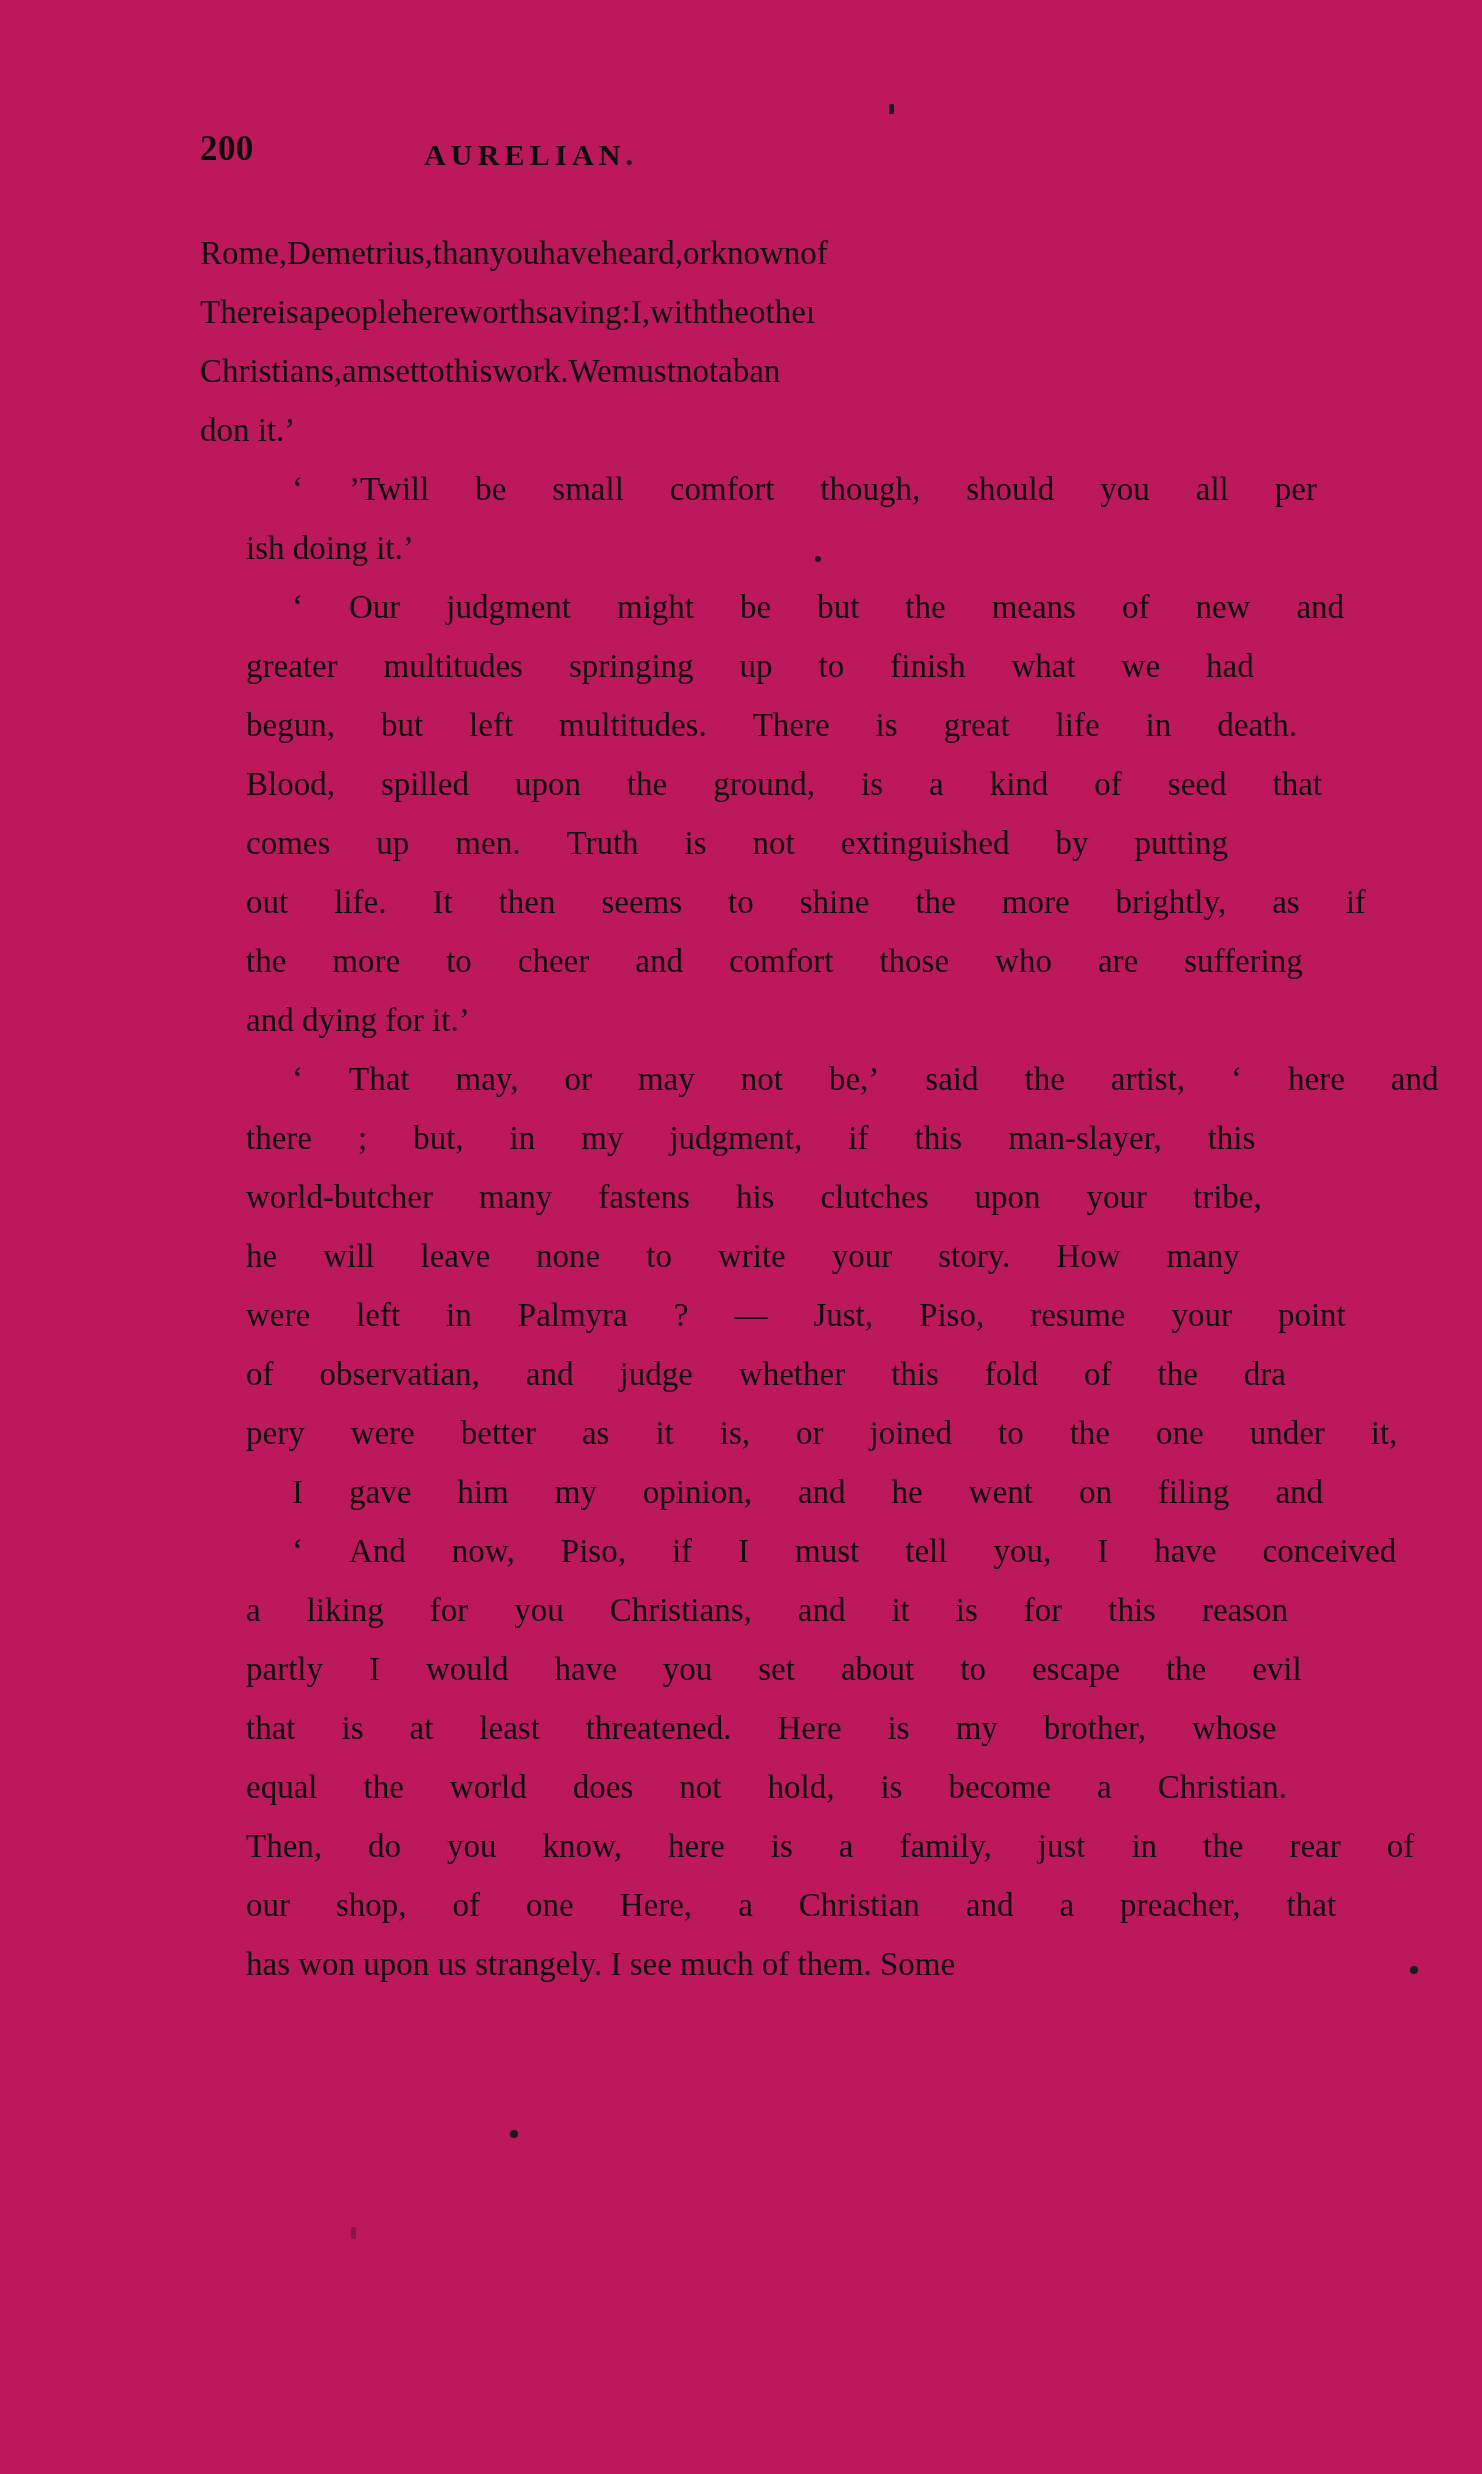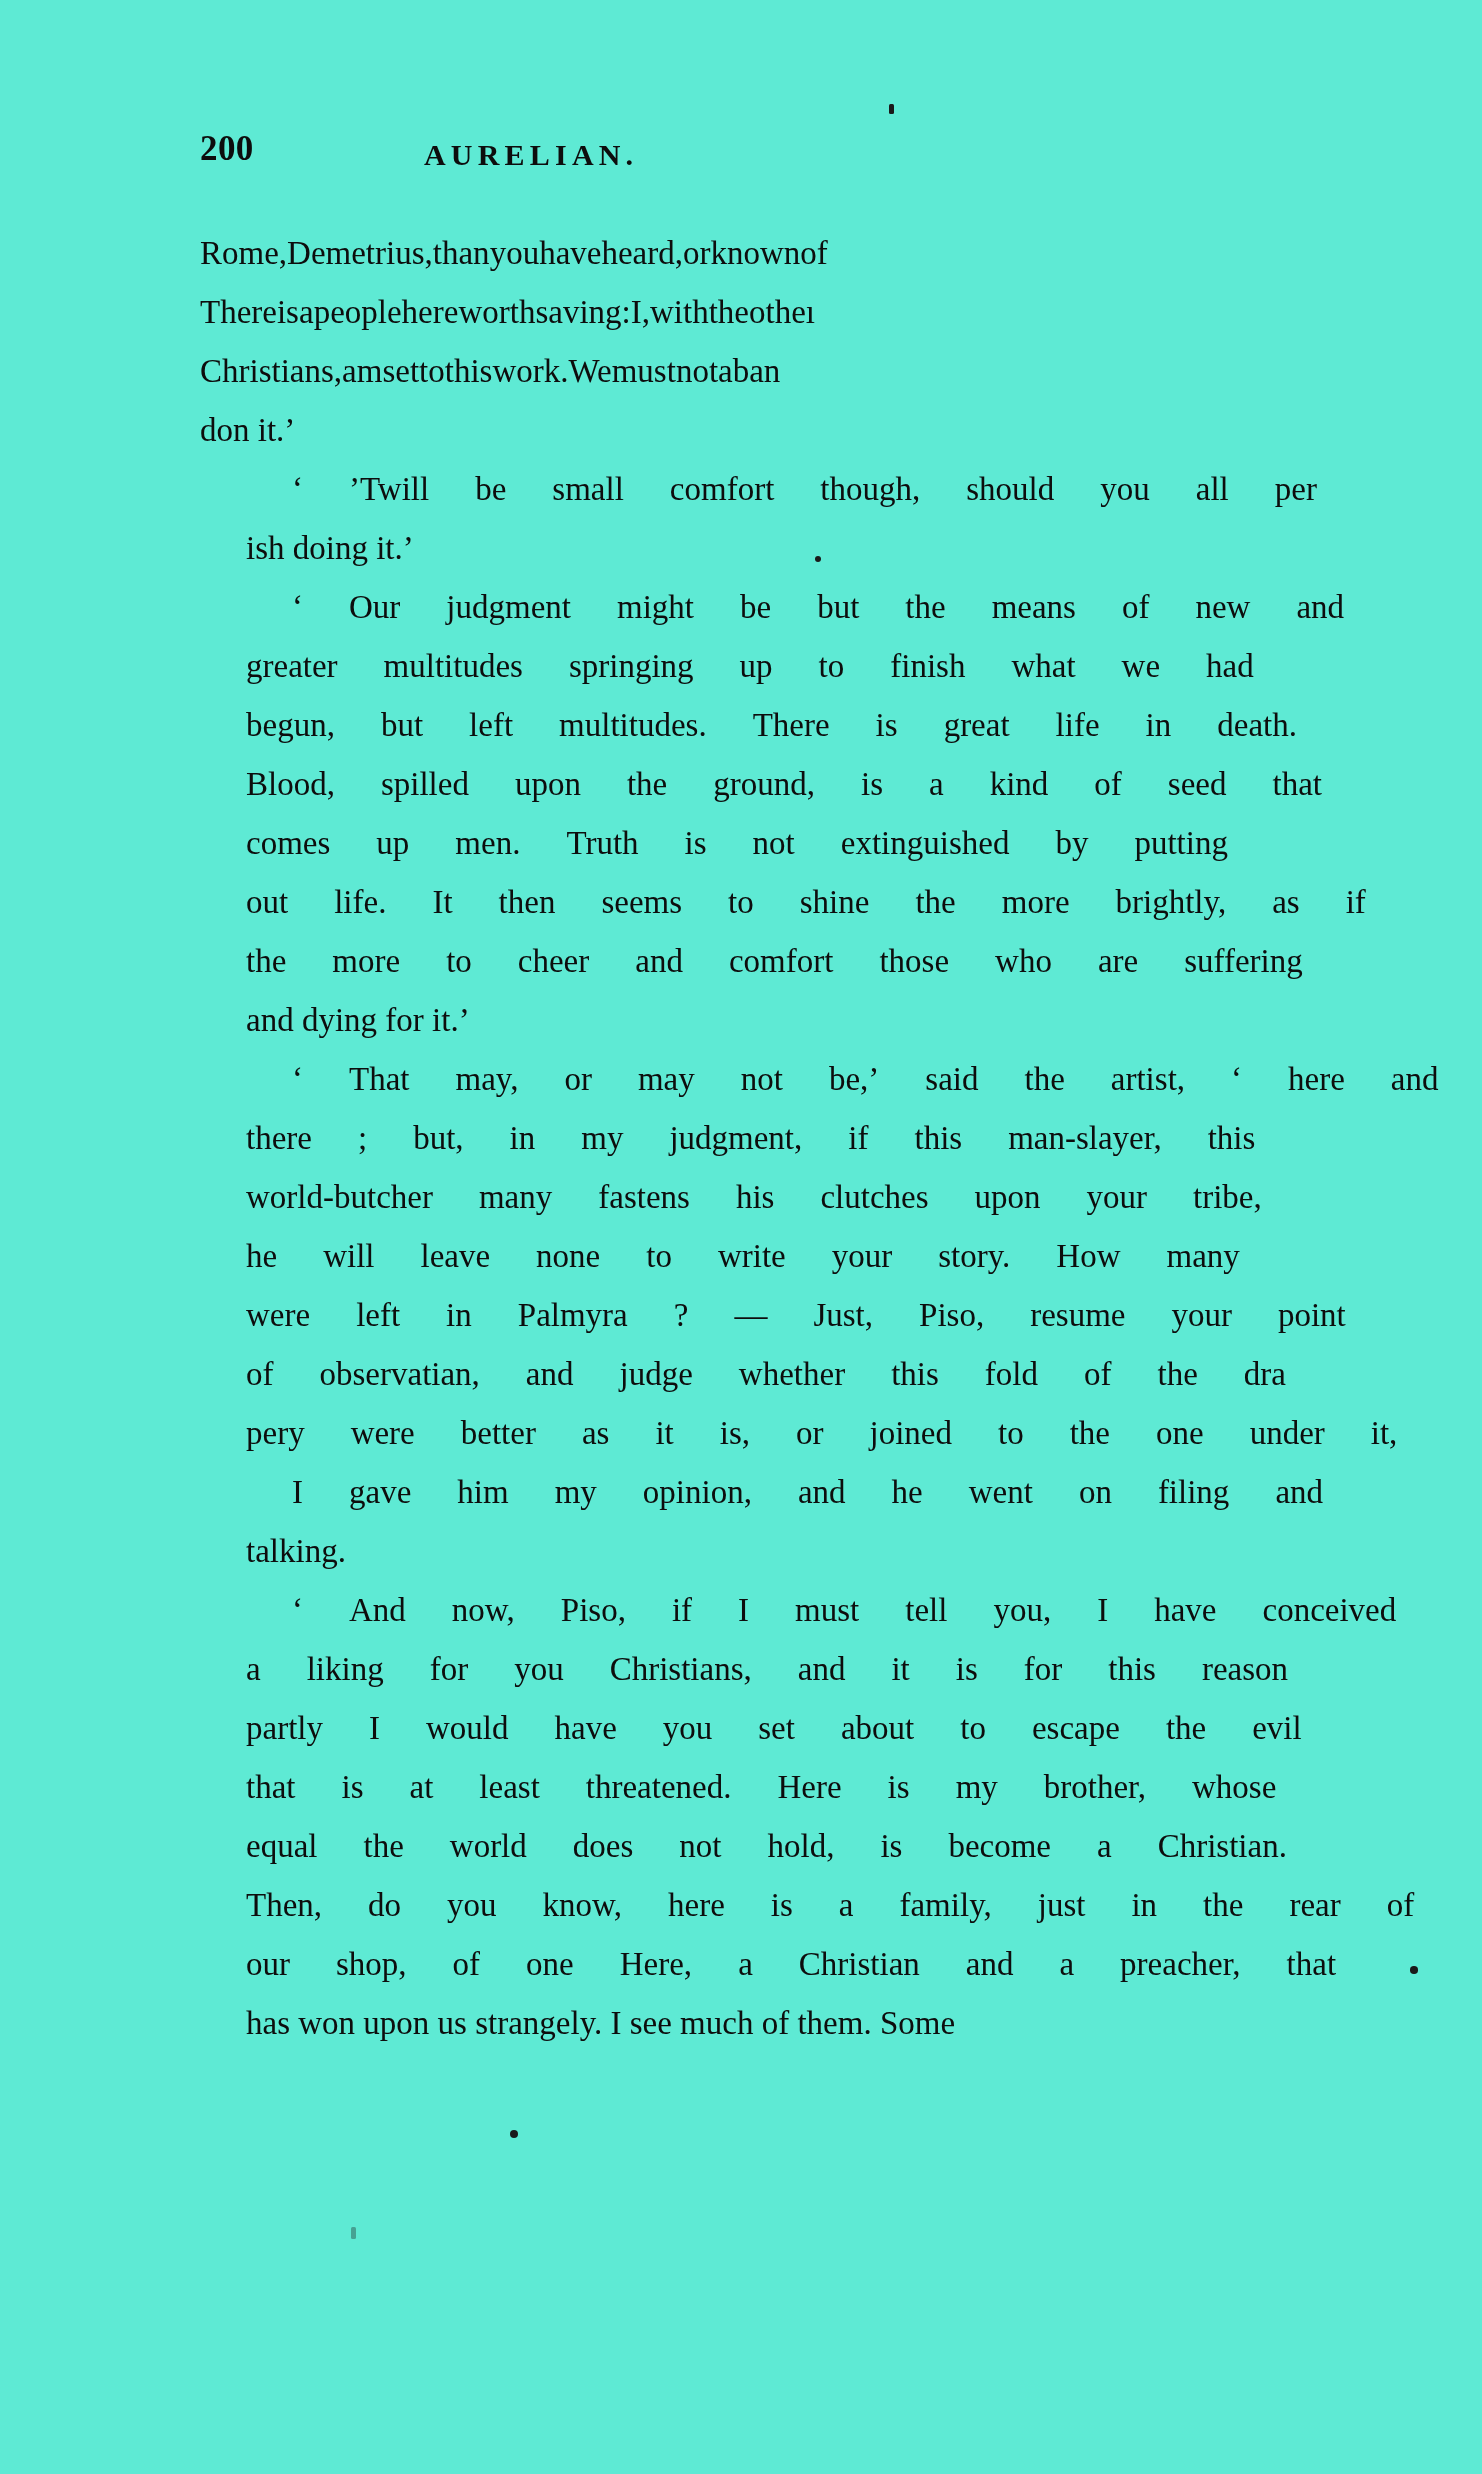--- a/index.html
+++ b/index.html
@@ -13,21 +13,21 @@
     position: relative;
     font-family: "Liberation Serif", serif;
     color: #0d0d0d;
     overflow: hidden;
   }
   .page {
     position: absolute;
     left: 0; top: 0;
     width: 1482px;
     height: 2475px;
-    background: #5eead4;
+    background: #be185d;
   }
   
   .header-row {
     position: absolute;
     left: 200px;
     top: 131px;
     width: 1142px;
     height: 52px;
   }
   .folio {
@@ -349,21 +349,20 @@
           <span>him</span>
           <span>my</span>
           <span>opinion,</span>
           <span>and</span>
           <span>he</span>
           <span>went</span>
           <span>on</span>
           <span>filing</span>
           <span>and</span>
         </span>
-        <span class="line last">talking.</span>
       </p>
       <p class="para indent">
         <span class="line j" style="padding-left: 46px;">
           <span>‘</span>
           <span>And</span>
           <span>now,</span>
           <span>Piso,</span>
           <span>if</span>
           <span>I</span>
           <span>must</span>

